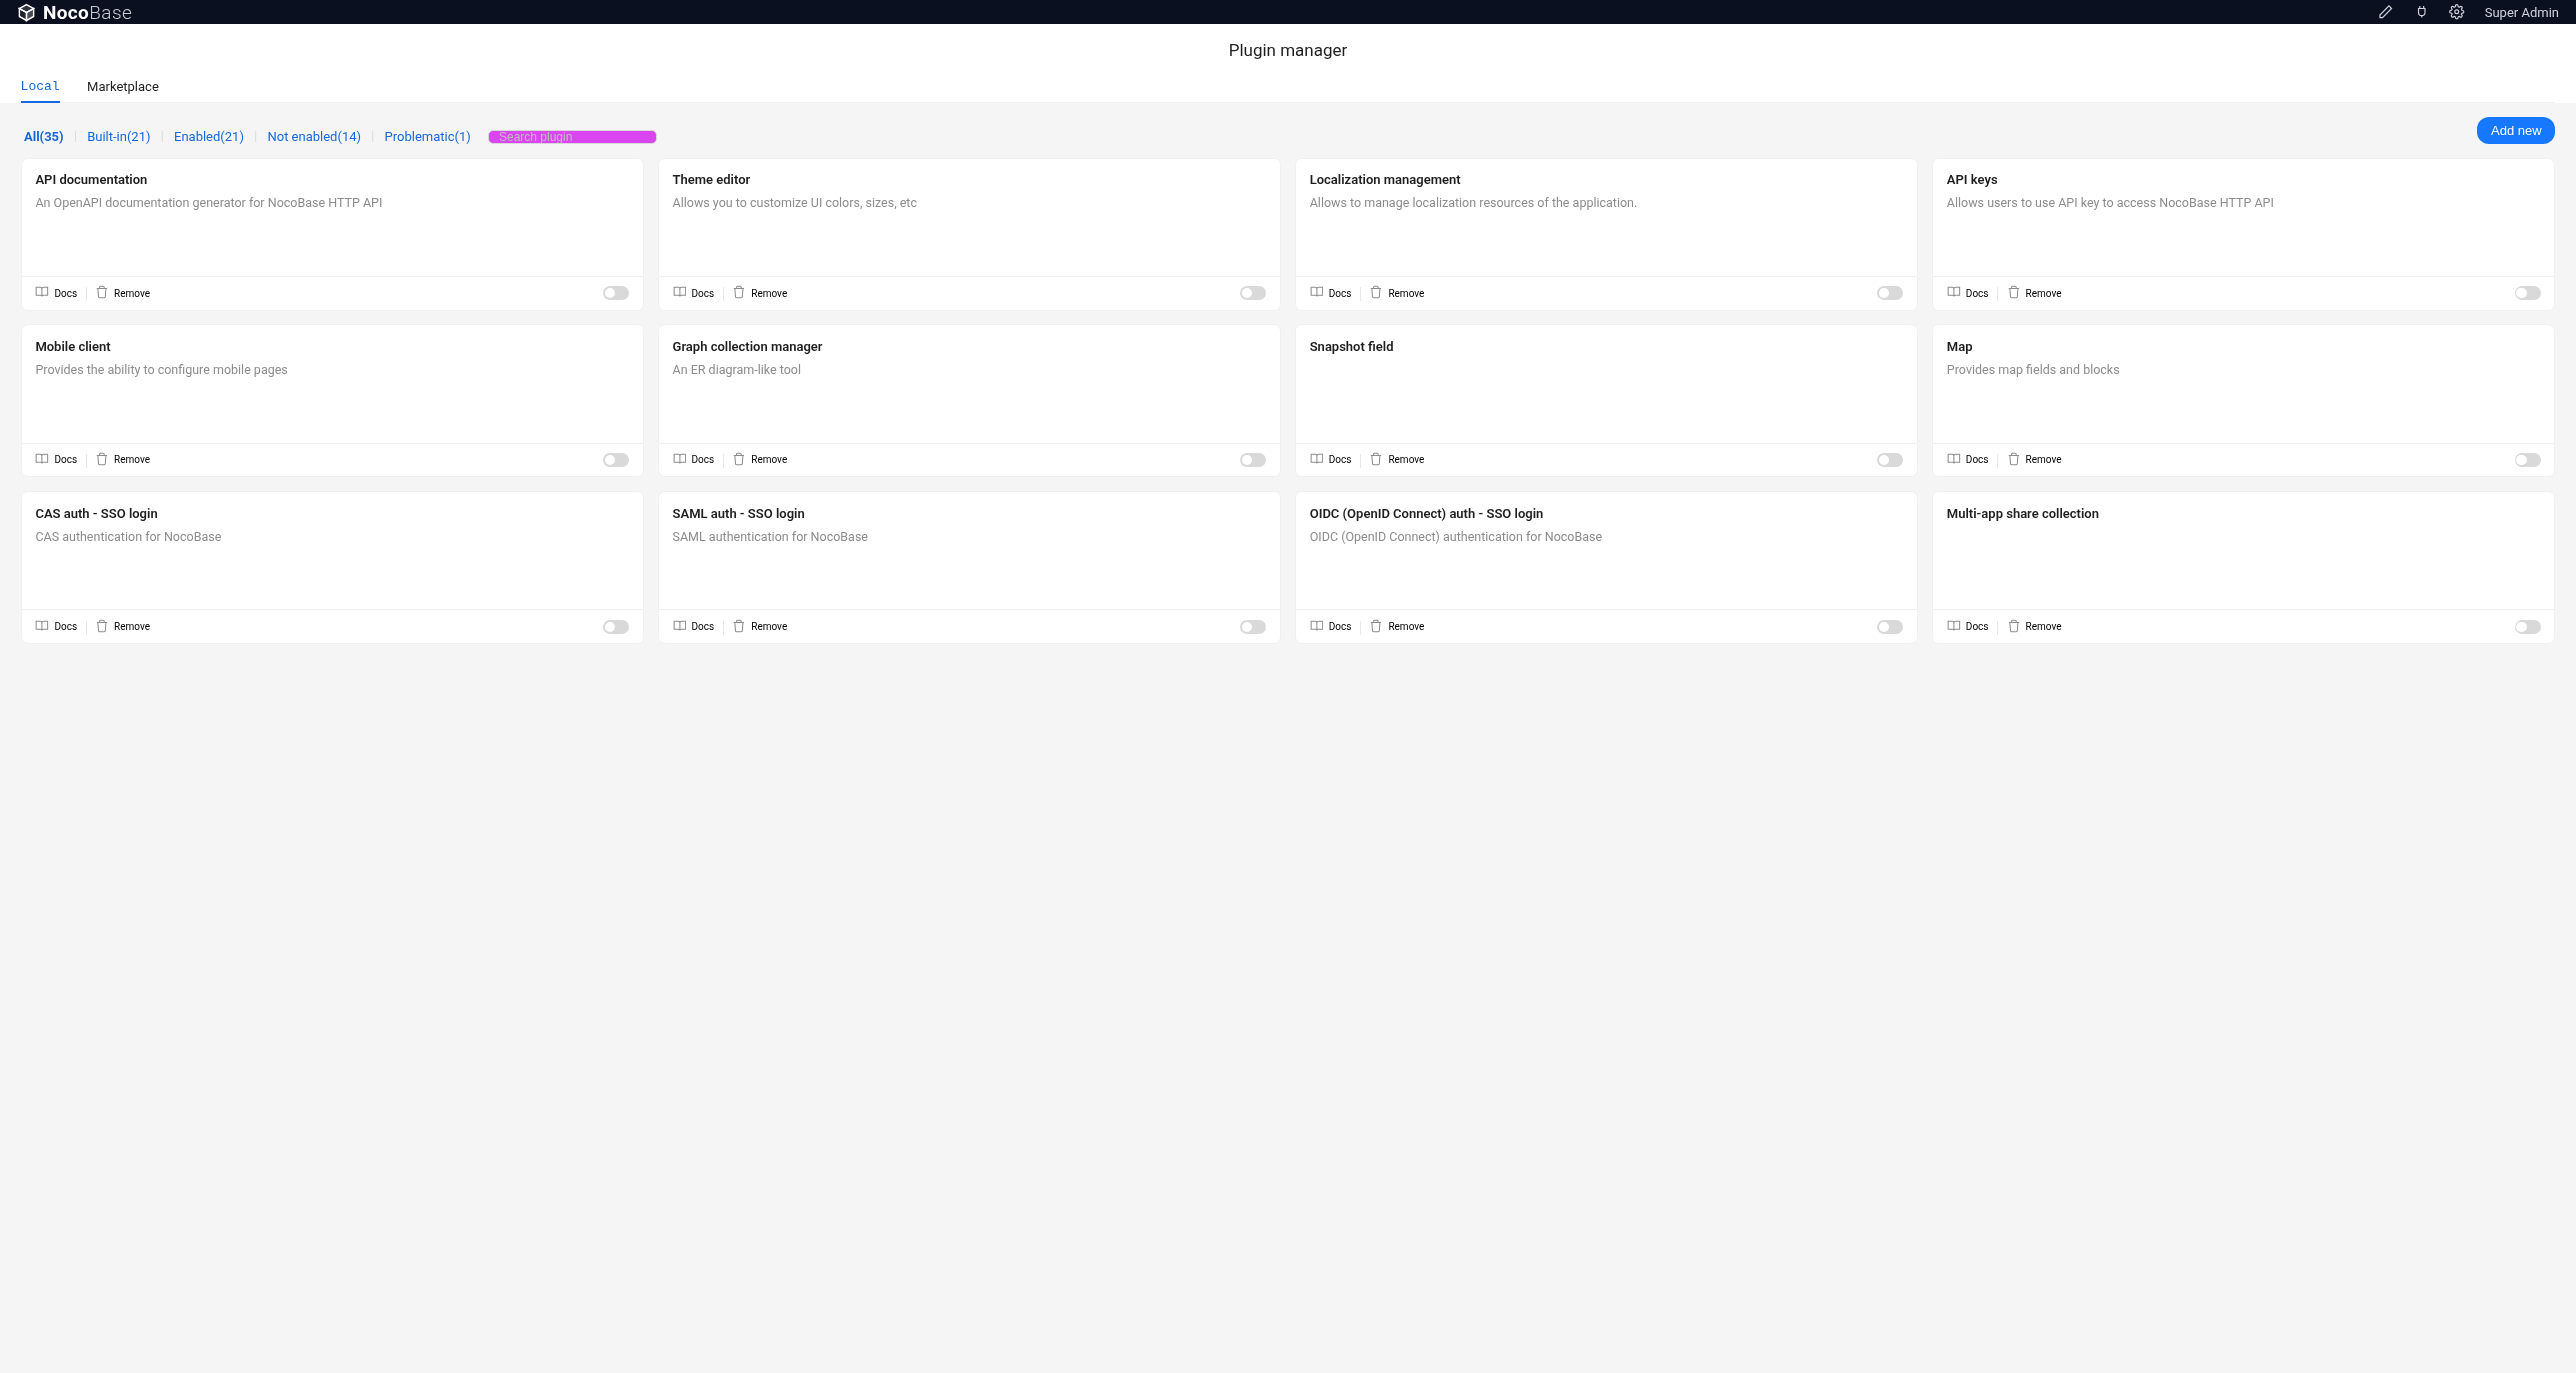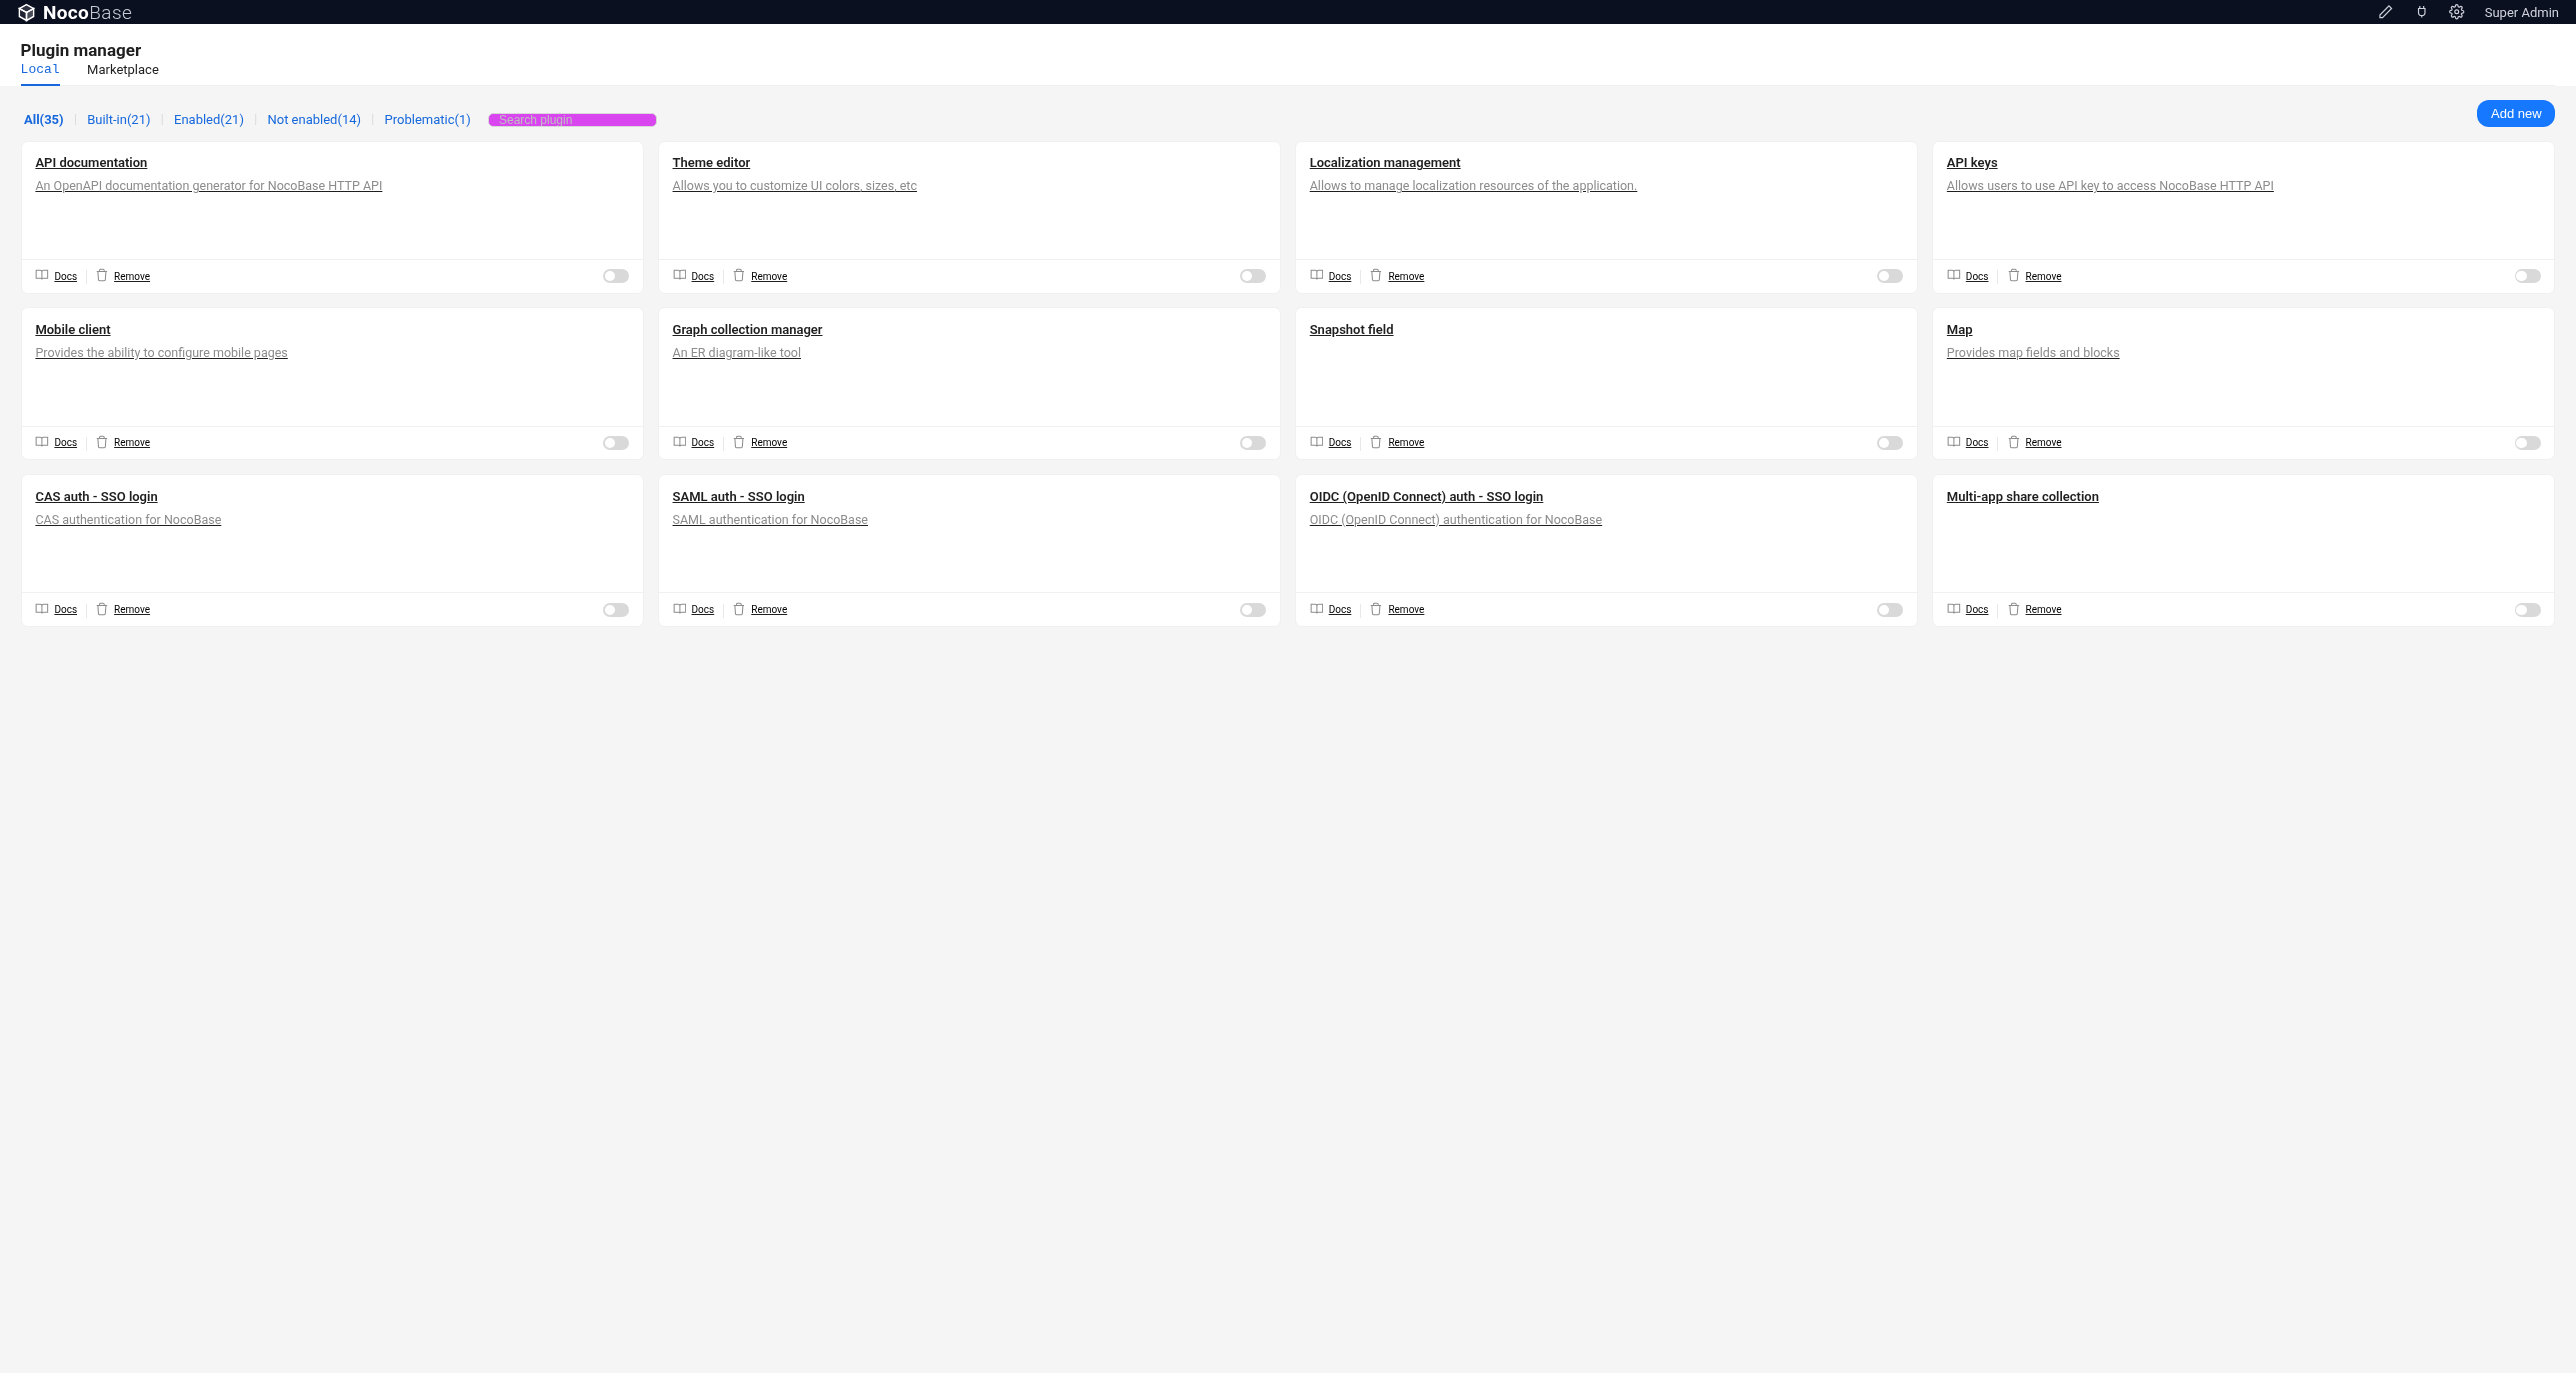--- a/index.html
+++ b/index.html
@@ -38,22 +38,23 @@
   .top-icon { width: 15.5px; height:15.5px; display:flex; align-items:center; justify-content:center; cursor:pointer; }
   .top-icon svg { stroke:#d0d3dd; }
   .user-label { font-size:13px; cursor:pointer; }
 
   .page-header {
     background: #fff;
     padding: 15.5px 20.6px 0 20.6px;
   }
   .page-title {
     font-size: 17px;
-    font-weight: 700;
-    margin-bottom: 2px;
+    font-weight: 400;
+    margin-bottom: 19px;
+    text-align: center;
   }
   .tabs {
     display: flex;
     gap: 27.5px;
     border-bottom: 0.9px solid #f0f0f0;
   }
   .tab {
     padding-bottom: 8.6px;
     font-size: 13px;
     color: #1f1f1f;
@@ -117,21 +118,20 @@
     padding: 6px 13.8px;
     font-size:13px;
     cursor:pointer;
   }
 
   .grid {
     padding: 0 20.6px 20.6px 20.6px;
     display: grid;
     grid-template-columns: repeat(4, 1fr);
     gap: 13.8px;
-    text-decoration: underline;
   }
   .card {
     background:#fff;
     border:0.9px solid #f0f0f0;
     border-radius:6.9px;
     display:flex;
     flex-direction:column;
     min-height: 153px;
   }
   .card-body {

